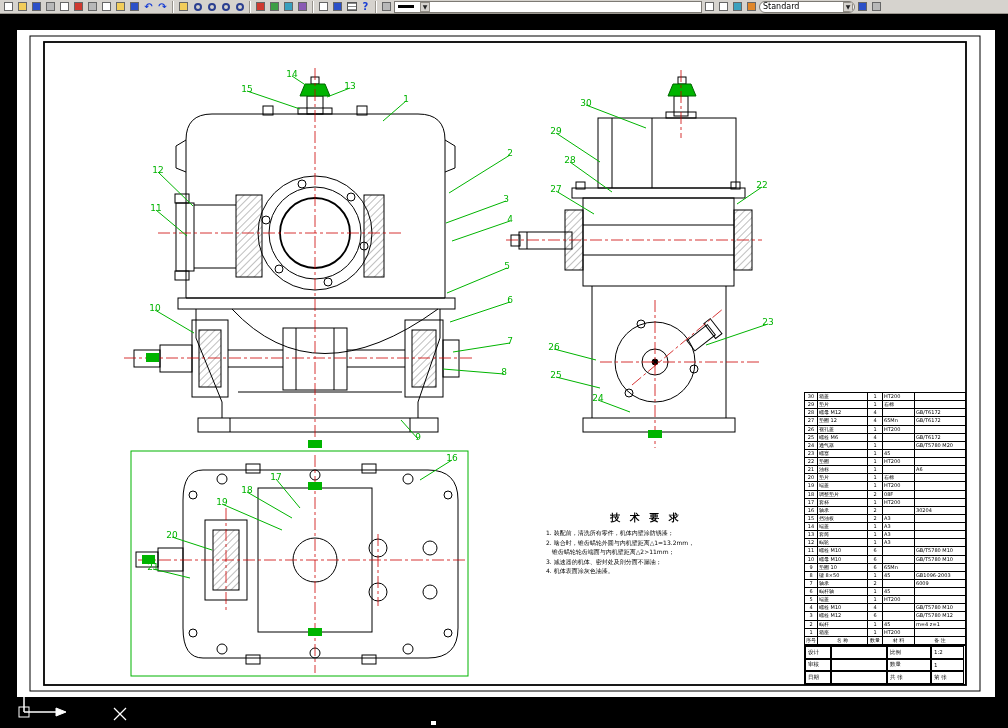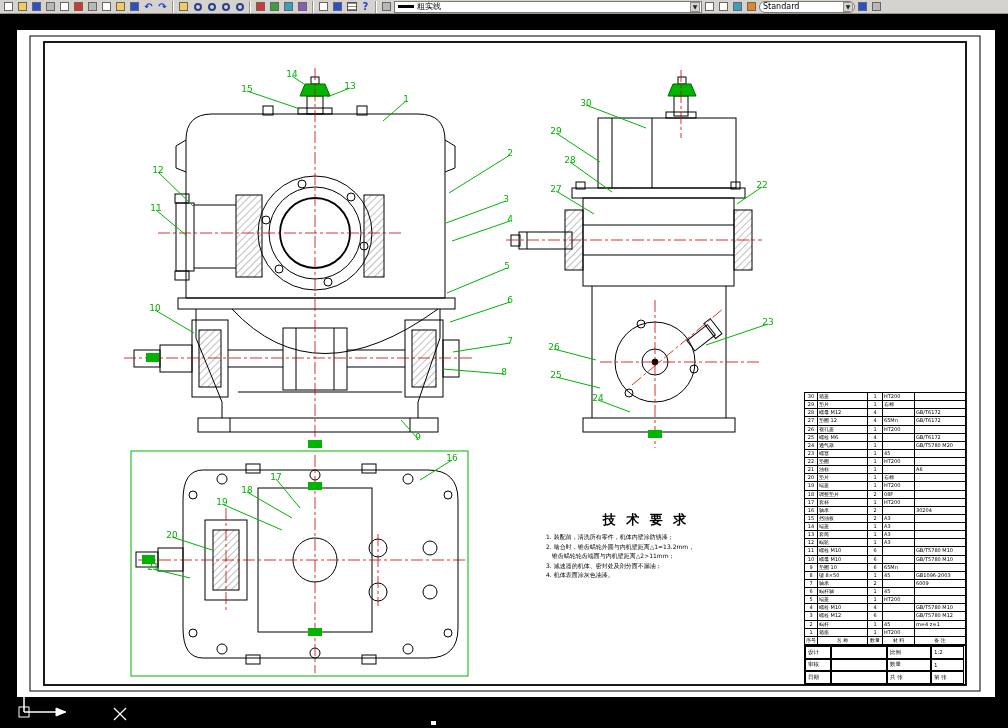--- a/index.html
+++ b/index.html
@@ -33,21 +33,21 @@
   .bold{stroke-width:1.8;}
   .cl{stroke:#cc0000;stroke-width:0.8;stroke-dasharray:12 3 3 3;fill:none;}
   .gt{fill:#00b400;stroke:none;}
   #annotations line{stroke:#00b400;stroke-width:1;}
   #annotations text{fill:#00b400;font-size:9px;text-anchor:middle;
     font-family:"DejaVu Sans",sans-serif;}
 
   
   .ov{position:absolute;color:#000;z-index:4;}
   #tech{left:546px;top:511px;width:200px;}
-  #tech .t{font-size:13px;letter-spacing:3px;text-align:center;margin-bottom:3px;font-weight:bold;}
+  #tech .t{font-size:10px;letter-spacing:3px;text-align:center;margin-bottom:3px;font-weight:bold;}
   #tech .l{font-size:6px;line-height:1.6;white-space:pre;}
   #bom{left:804px;top:392px;width:162px;height:253px;border:1px solid #000;display:flex;flex-direction:column;}
   .bom-row{display:flex;height:8.13px;border-bottom:1px solid #000;font-size:5px;line-height:7px;overflow:hidden;flex:0 0 auto;}
   .bom-row.hdr{border-bottom:none;text-align:center;}
   .bc{border-right:1px solid #000;padding:0 1px;overflow:hidden;white-space:nowrap;}
   .c0{width:13px;text-align:center;} .c1{width:50px;} .c2{width:15px;text-align:center;}
   .c3{width:32px;} .c4{flex:1;border-right:none;}
   #tblock{left:804px;top:645px;width:162px;height:40px;border:1.5px solid #000;
     display:grid;grid-template-columns:26px 56px 44px 33px;grid-auto-rows:1fr;font-size:5.5px;}
   #tblock div{border:0.5px solid #000;display:flex;align-items:center;padding:0 2px;overflow:hidden;}
@@ -127,21 +127,20 @@
   <span class="tbtn">
       <span class="gridsh"></span>
     </span>
   <span class="tbtn glyph">?</span>
   <span class="sep"></span>
   <span class="tbtn">
       <span class="sq c-gray"></span>
     </span>
   <div class="combo" style="width:308px;">
     <span class="chip"></span>
-    <span class="lbl">粗实线</span>
     <span class="arr">▼</span>
   </div>
   <span class="tbtn">
       <span class="sq c-white"></span>
     </span>
   <span class="tbtn">
       <span class="sq c-white"></span>
     </span>
   <span class="tbtn">
       <span class="sq c-cyan"></span>

